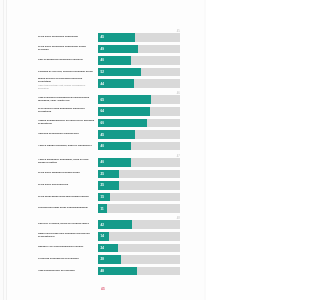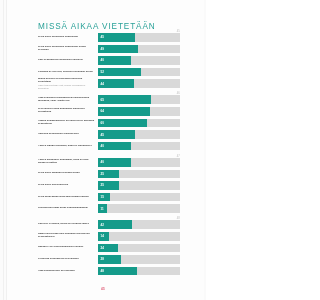--- a/index.html
+++ b/index.html
@@ -119,21 +119,20 @@
 <div class="page">
 
   <div class="gutter">
     <div class="gutter-line gl1"></div>
     <div class="gutter-line gl2"></div>
   </div>
   <div class="edge-right"></div>
 
   <div class="content">
 
-    <div class="title">MISSÄ AIKAA VIETETÄÄN</div>
 
     <div class="groups">
         <div class="group">
           <div class="group-marker">45</div>
           <div class="row">
             <div class="rlabel">Teillä oikea keskustelu kasvokkain</div>
             <div class="track">
               <div class="fill" style="width: 45%; background: rgb(21, 155, 138);">
                 <div class="vlabel">45</div>
               </div>

